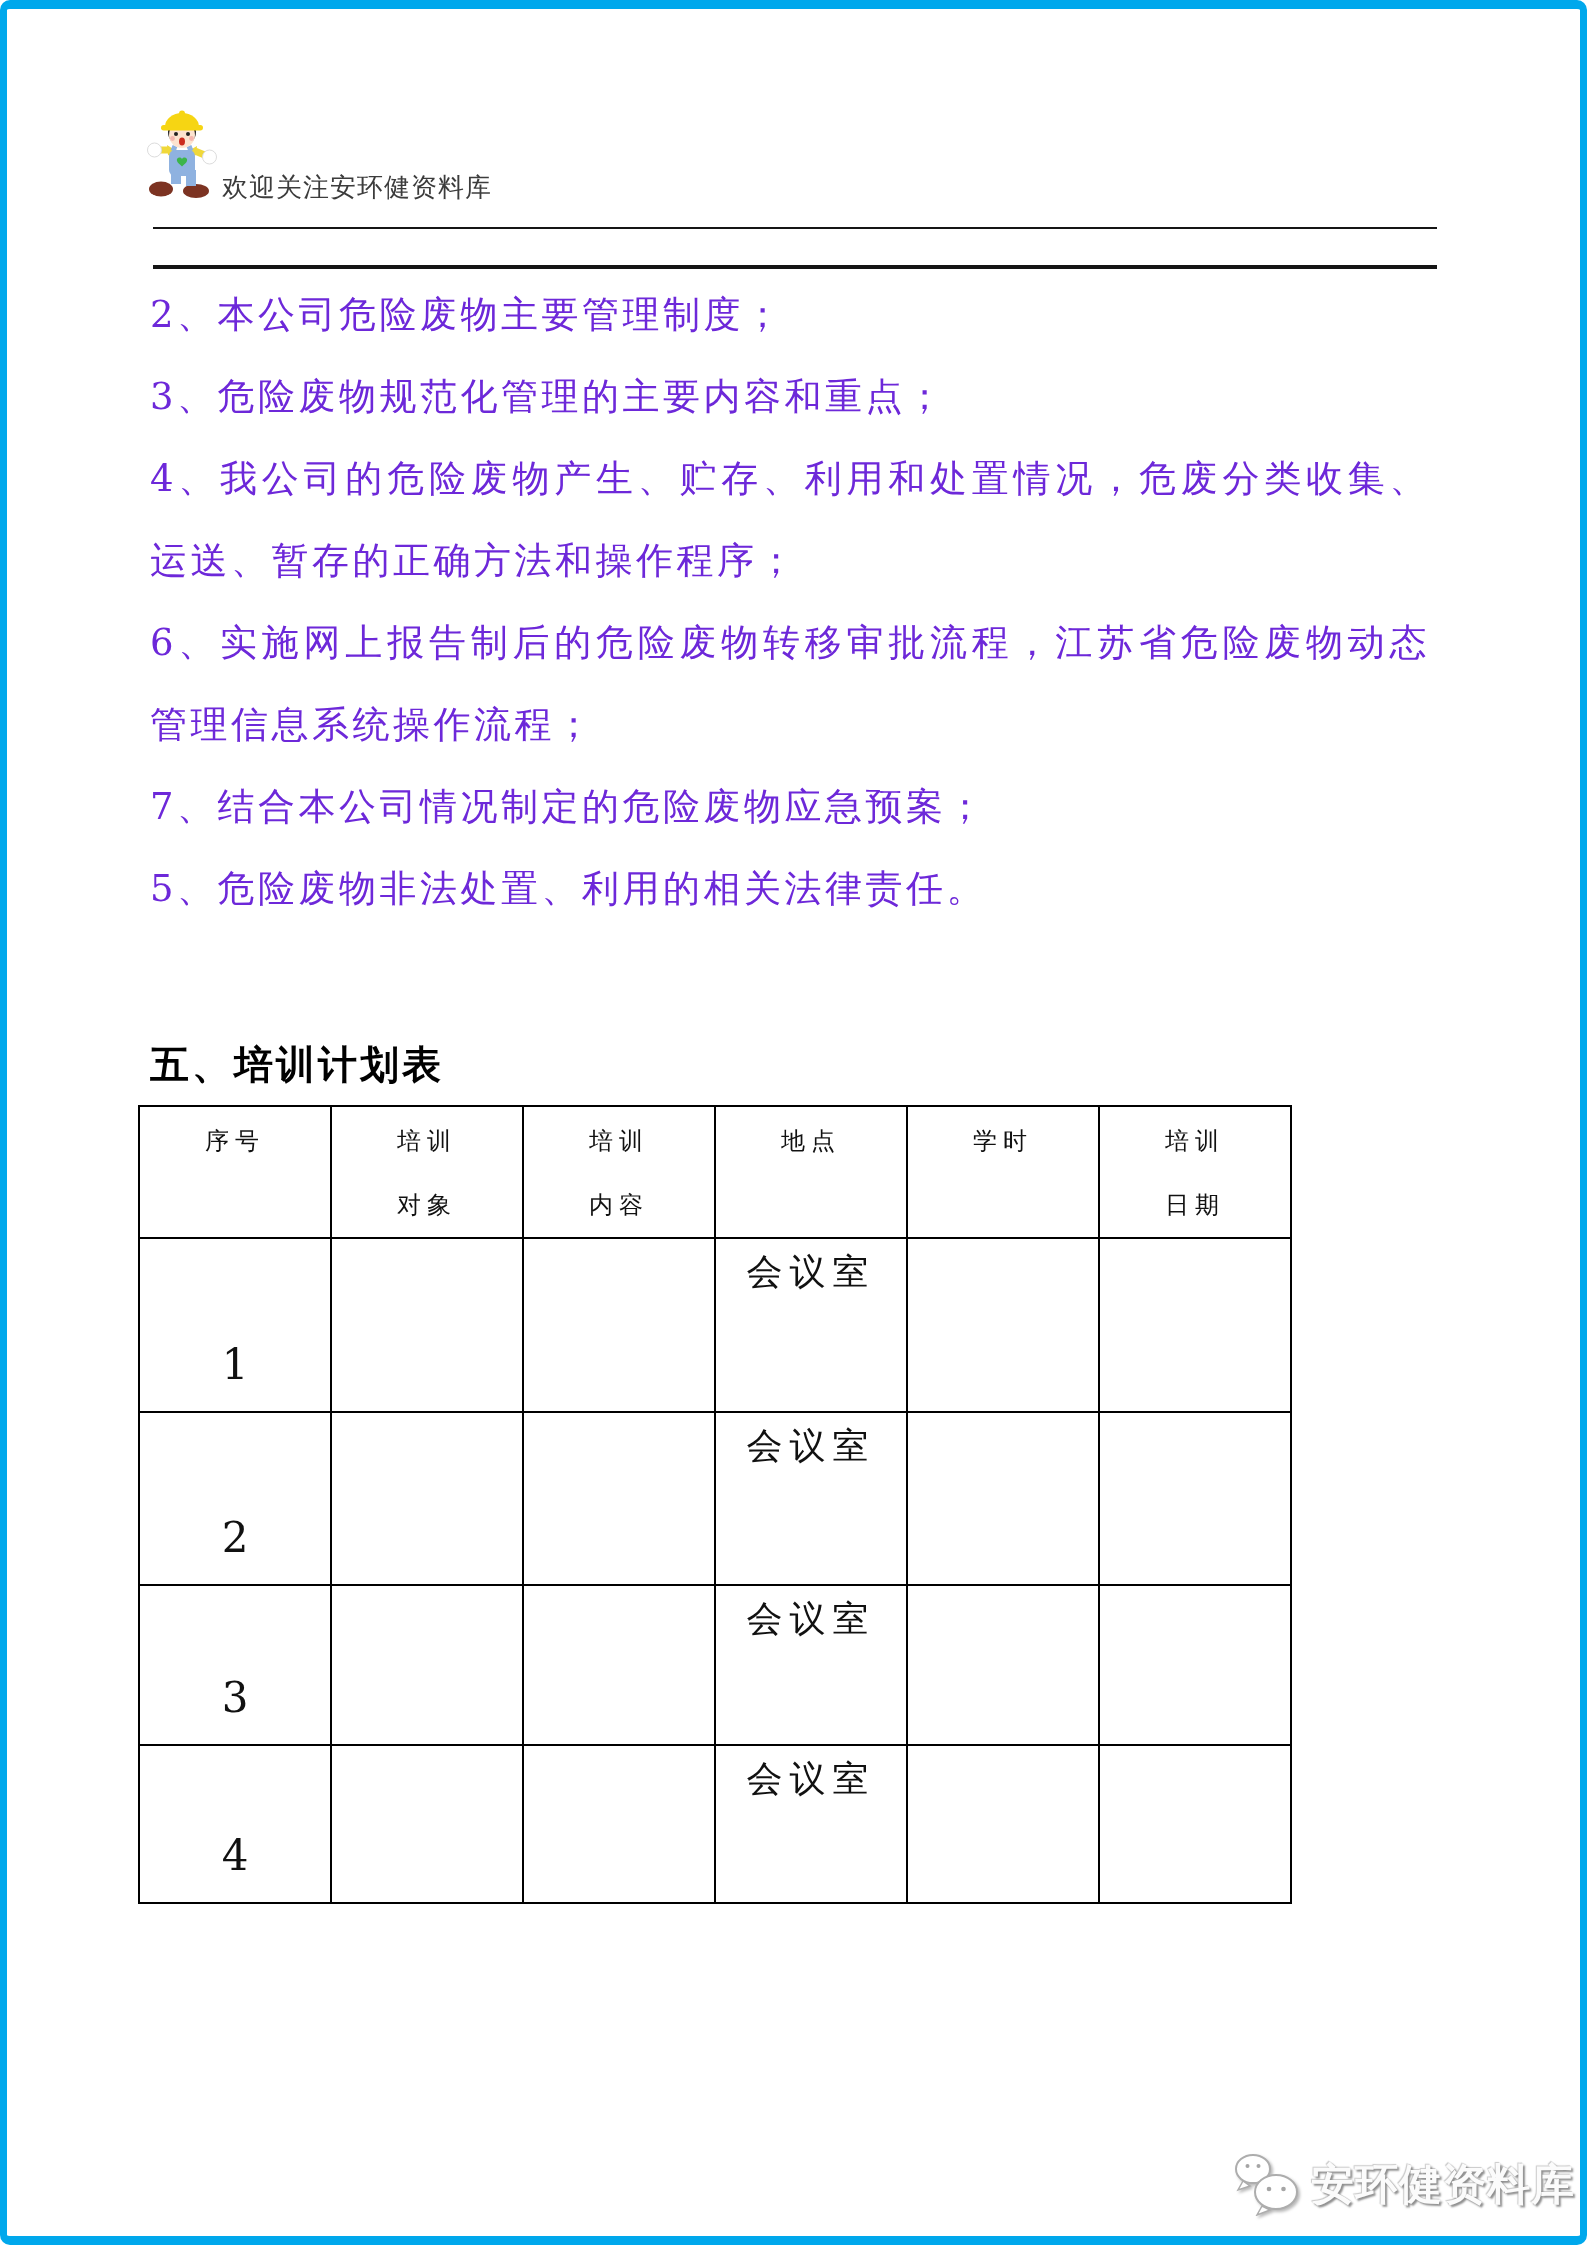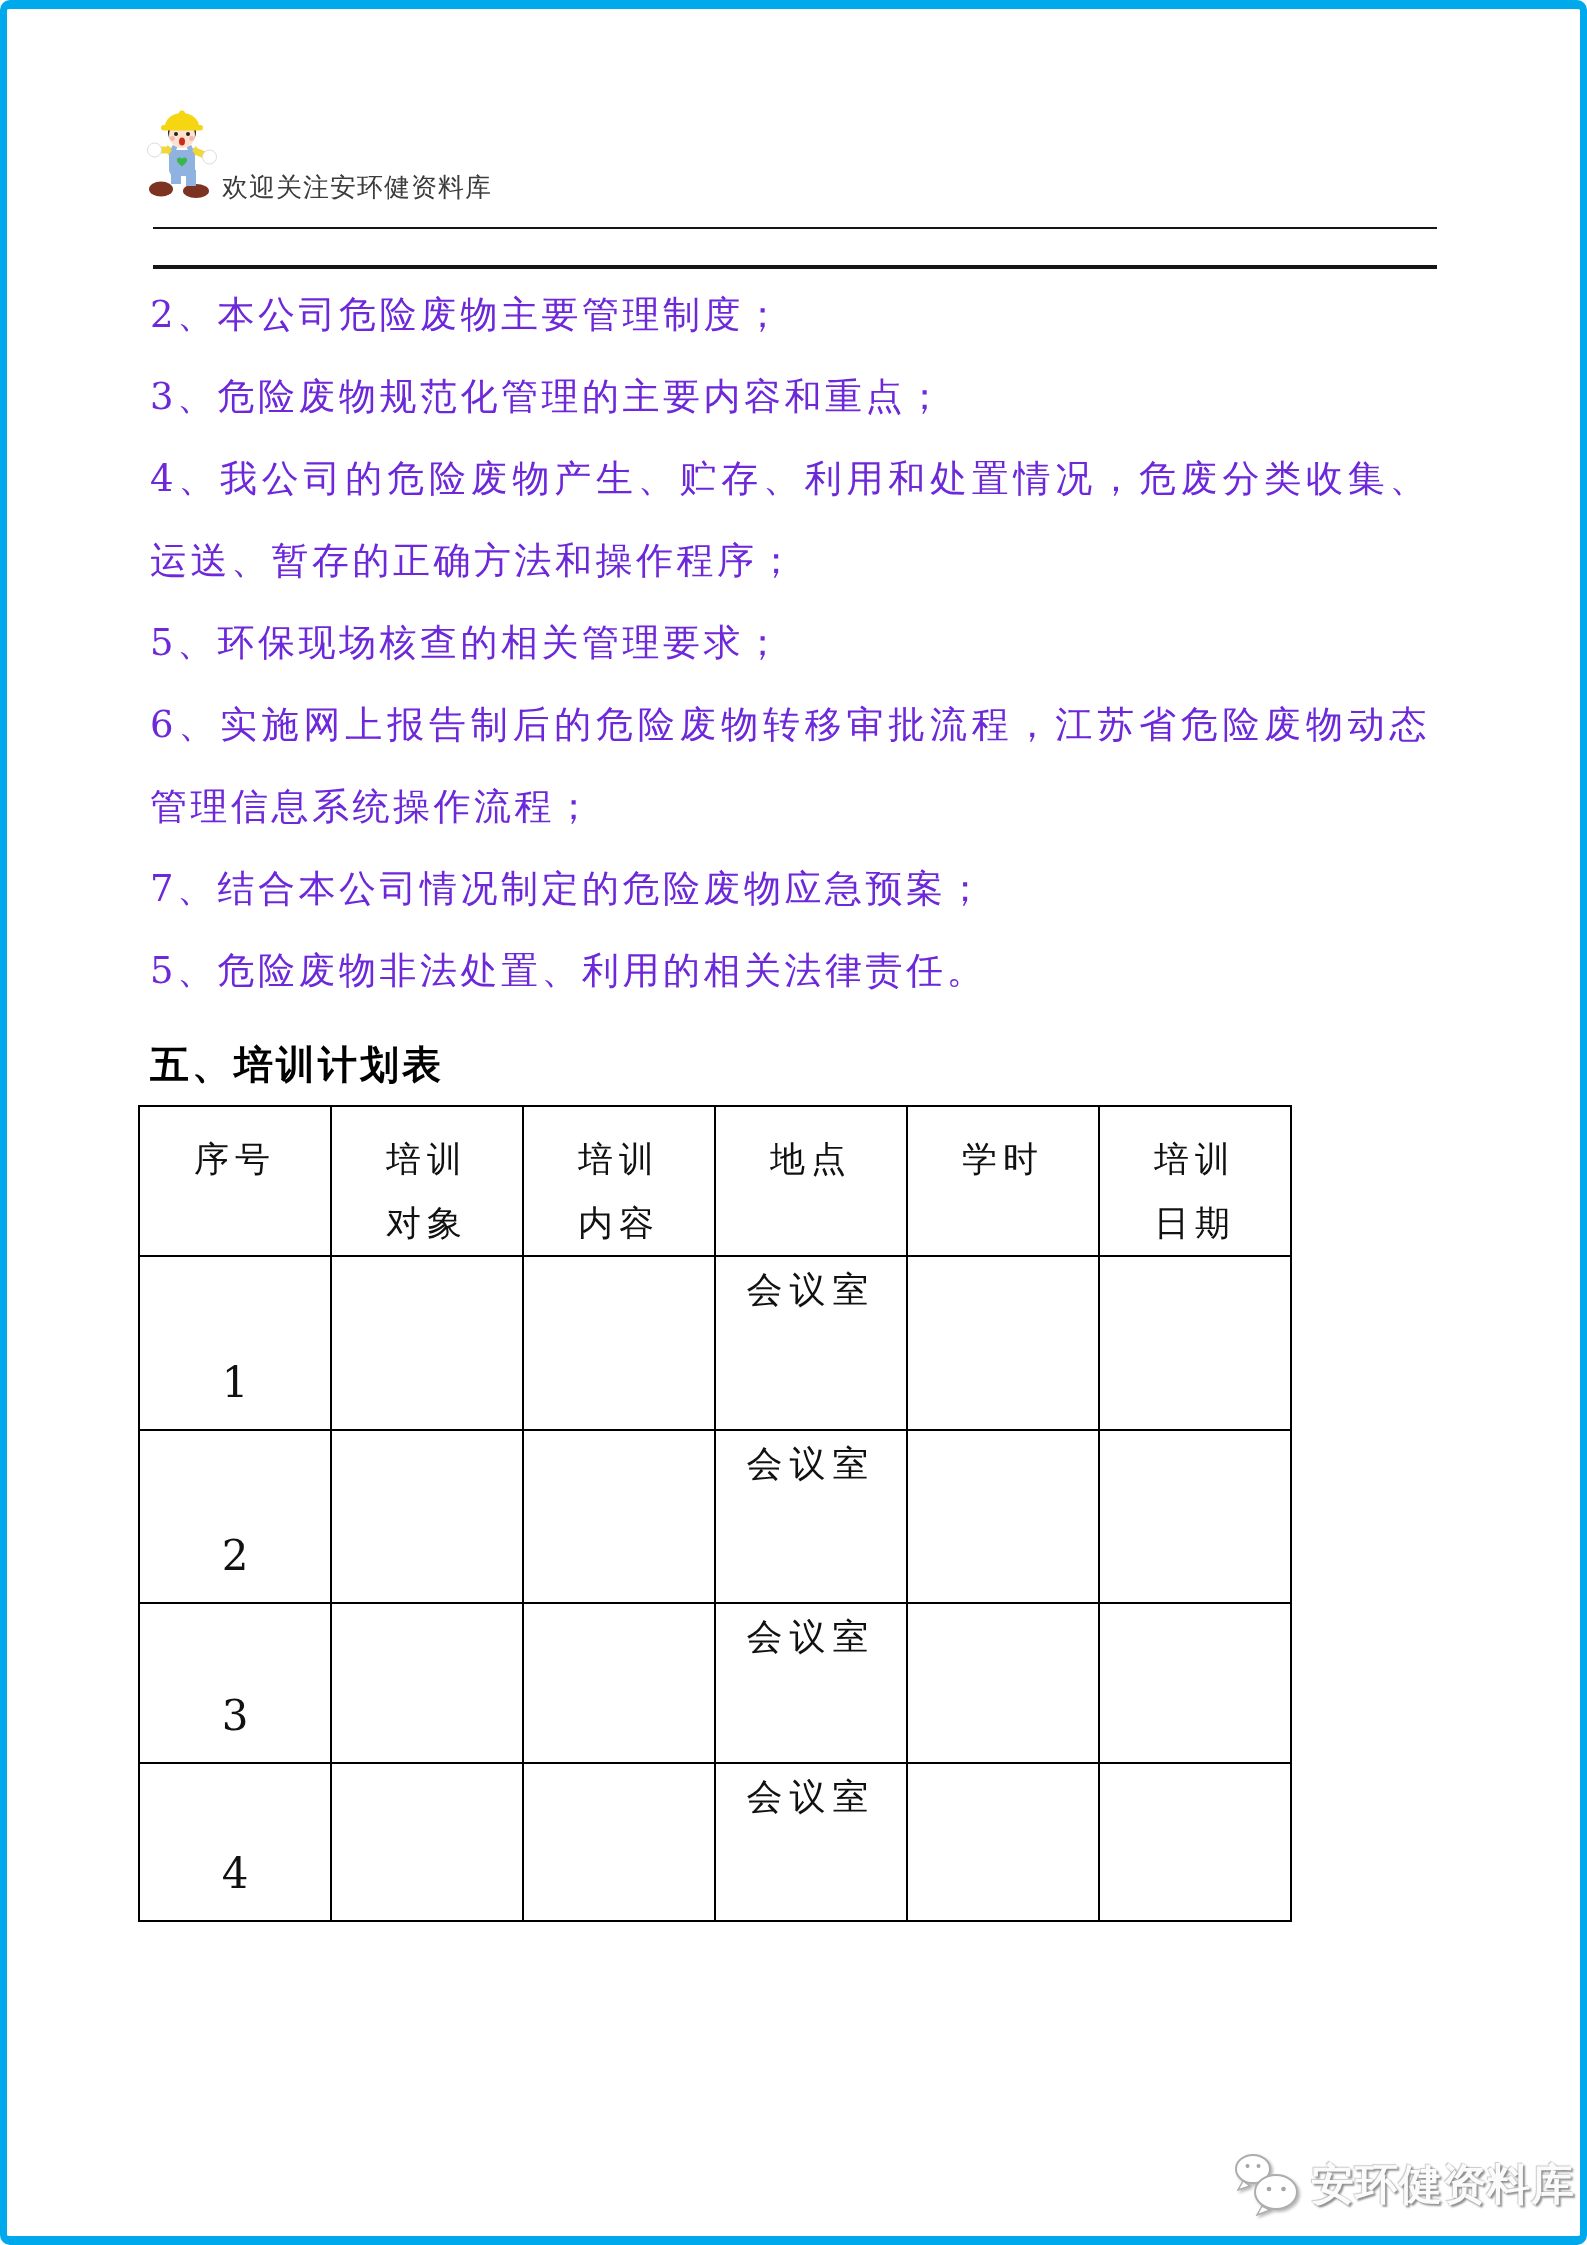--- a/index.html
+++ b/index.html
@@ -29,21 +29,21 @@
   }
   
   .plan-table{
     position:absolute;left:138px;top:1105px;width:1154px;
     border-collapse:collapse;table-layout:fixed;
   }
   .plan-table td,.plan-table th{
     border:2px solid #000;padding:0;font-weight:normal;vertical-align:top;
     text-align:center;overflow:hidden;
   }
-  .plan-table th{padding-top:20px;font-size:35px;letter-spacing:6px;line-height:64px;}
+  .plan-table th{padding-top:2px;font-size:24px;letter-spacing:6px;line-height:64px;}
   tr.hdr{height:127px;}
   tr.r1{height:174px;} tr.r2{height:173px;} tr.r3{height:160px;} tr.r4{height:158px;}
   td.c-no{vertical-align:bottom;padding-bottom:22px;font-size:42px;letter-spacing:0;}
   td.c-loc{vertical-align:top;padding-top:9px;font-size:36px;letter-spacing:7px;}
   
   .wechat{position:absolute;left:1231px;top:2150px;filter:drop-shadow(2px 2px 1.5px #b8b8b8);}
   .brand{
     position:absolute;left:1303px;top:2156px;font-size:43px;letter-spacing:1px;font-weight:bold;
     color:#fbfbfb;
     text-shadow:2px 2px 2px #8f8f8f,-1px -1px 1px #c9c9c9,0 0 1px #bdbdbd;
@@ -94,21 +94,20 @@
   </div>
   <div class="welcome">欢迎关注安环健资料库</div>
 
   <div class="rule rule-thin"></div>
   <div class="rule rule-thick"></div>
 
   <div class="list">
     <p class="item">2、本公司危险废物主要管理制度；</p>
     <p class="item">3、危险废物规范化管理的主要内容和重点；</p>
     <p class="item">4、我公司的危险废物产生、贮存、利用和处置情况，危废分类收集、运送、暂存的正确方法和操作程序；</p>
-    <p class="item">5、环保现场核查的相关管理要求；</p>
     <p class="item">6、实施网上报告制后的危险废物转移审批流程，江苏省危险废物动态管理信息系统操作流程；</p>
     <p class="item">7、结合本公司情况制定的危险废物应急预案；</p>
     <p class="item">5、危险废物非法处置、利用的相关法律责任。</p>
   </div>
 
   <div class="section-title">五、培训计划表</div>
 
   <table class="plan-table">
     <tbody>
         <tr class="hdr">

